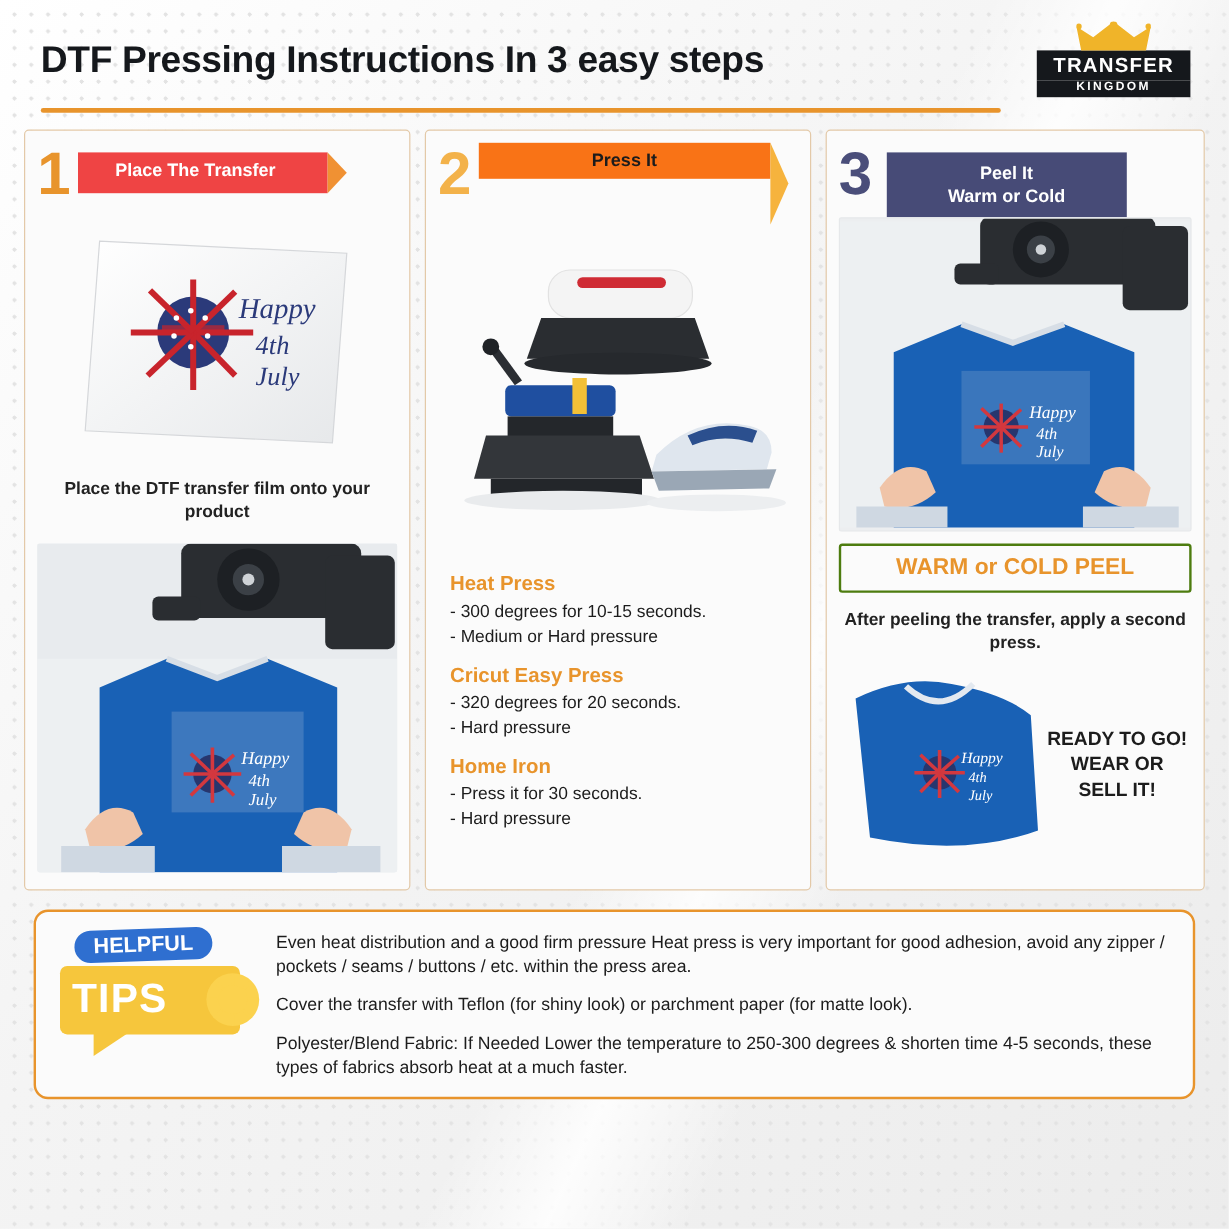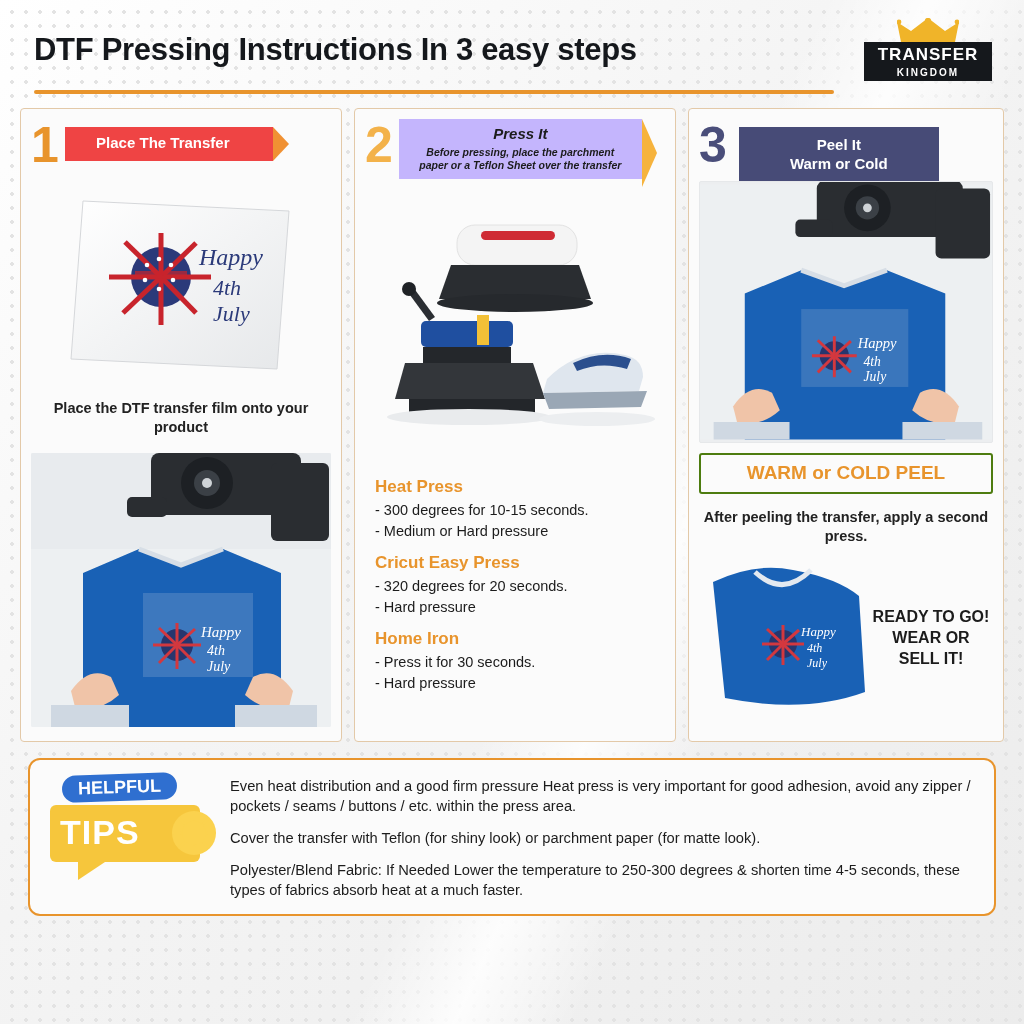--- a/index.html
+++ b/index.html
@@ -83,22 +83,22 @@
     content: ""; position: absolute; right: -16px; top: 0;
     border-top: 17px solid transparent; border-bottom: 17px solid transparent;
   }
   .ribbon.orange::after { border-left: 16px solid #f09133; height:0; }
 
   .ribbon-sub {
     font-size: 10.5px; font-weight: bold; color: #1c1c1c; line-height: 13px;
     margin-top: 4px;
   }
   .ribbon2 {
-    position: relative; background: #c4b5fd; padding: 6px 16px 7px 16px;
-    width: 243px; text-align: center; font-style: italic;
+    position: relative; background: #f97316; padding: 6px 16px 7px 16px;
+    width: 243px; text-align: center;
   }
   .ribbon2 .r2title { font-size: 15px; font-weight: bold; color: #1c1c1c; }
   .ribbon2::after{
     content:""; position:absolute; right:-15px; top:0; bottom:0;
     border-top: 34px solid transparent; border-bottom: 34px solid transparent;
     border-left: 15px solid #f6b33d;
   }
   .ribbon3 {
     background: #474b77; color: #fff; font-weight: bold; font-size: 15px;
     text-align: center; padding: 8px 18px; line-height: 19px; width: 200px;
@@ -283,21 +283,20 @@
             <path d="M204 252 h82 v22 h-82 z" fill="#cfd8e2"></path>
           </svg>
         </div>
       </div>
 
       <div class="col col2">
         <div class="step-head" style="height:84px;">
           <div class="stepnum num2">2</div>
           <div class="ribbon2">
             <div class="r2title">Press It</div>
-            <div class="ribbon-sub">Before pressing, place the parchment paper or a Teflon Sheet over the transfer</div>
           </div>
         </div>
 
         <div class="img-frame" style="height:260px;margin-top:0;">
           <svg viewBox="0 0 300 260" width="300" height="260" style="display:block;margin:0 auto;">
             <rect width="300" height="260" fill="#fbfbfb"></rect>
 
             <g>
               <rect x="92" y="22" width="120" height="40" rx="18" fill="#f4f4f4" stroke="#e2e2e2"></rect>
               <rect x="116" y="28" width="74" height="9" rx="4.5" fill="#cf2b34"></rect>

